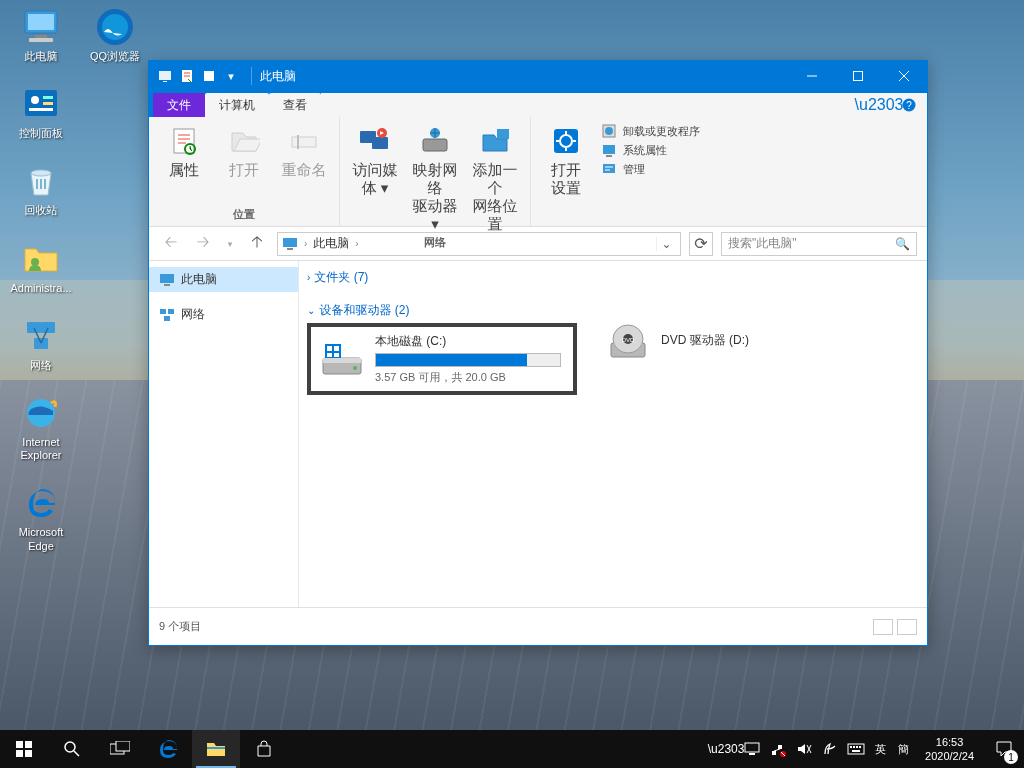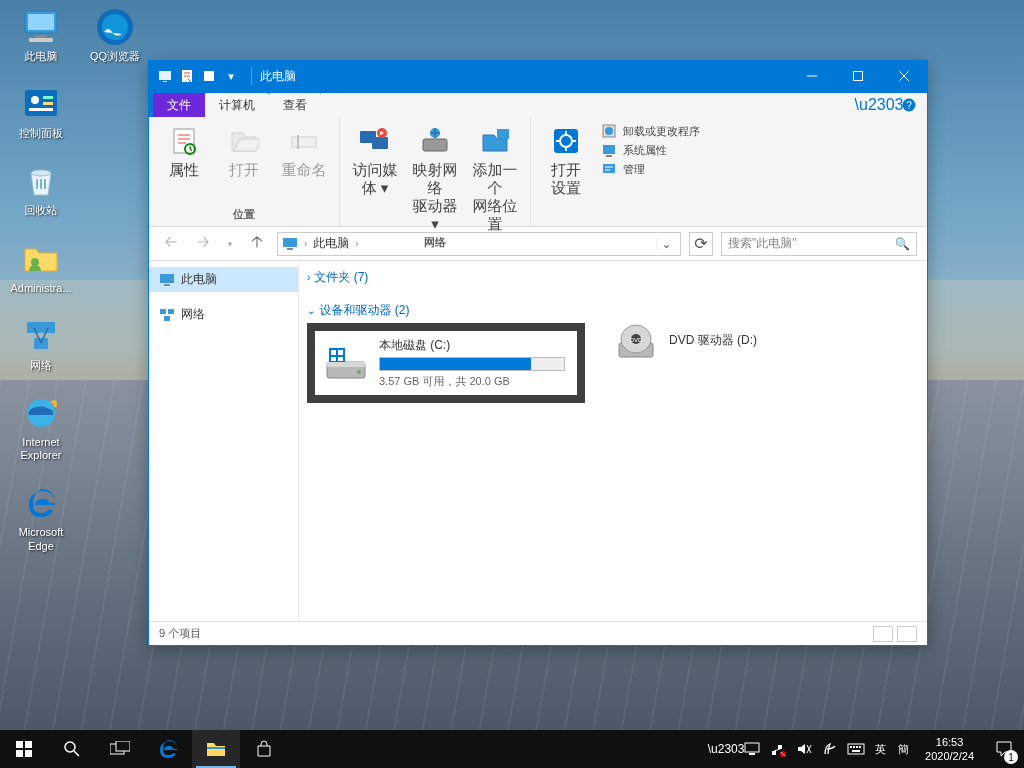--- a/index.html
+++ b/index.html
@@ -56,31 +56,31 @@
 .body { flex:1; display:flex; min-height:0; }
 .treepane { width:150px; border-right:1px solid #e8e8e8; padding:6px 0; }
 .treeitem { display:flex; align-items:center; gap:6px; padding:4px 10px; font-size:12px; color:#333; }
 .treeitem.selected { background:#cce8ff; }
 .treeitem .ticon { width:16px; height:16px; display:flex; align-items:center; justify-content:center; }
 
 .content { flex:1; padding:4px 8px; overflow:auto; }
 .section { margin-bottom:8px; }
 .sechdr { display:flex; align-items:center; gap:4px; font-size:12px; color:#0066cc; padding:4px 0; cursor:pointer; }
 .sechdr .arrow { font-size:10px; }
-.highlight { border:8px solid #404040; padding:6px 8px; display:inline-block; }
+.highlight { border:4px solid #404040; padding:6px 8px; display:inline-block; }
 .drives { display:flex; gap:28px; align-items:flex-start; }
 .drive { display:flex; gap:10px; align-items:center; width:246px; }
 .drive .dicon2 { width:46px; height:38px; display:flex; align-items:center; justify-content:center; }
 .drive .dinfo { flex:1; }
 .drive .dname { font-size:12px; color:#333; margin-bottom:3px; }
 .drive .bar { width:186px; height:14px; border:1px solid #bbb; background:#eee; position:relative; margin-bottom:3px; }
 .drive .barfill { height:100%; }
 .drive .dspace { font-size:11px; color:#666; }
 
-.statusbar { height:24px; border-top:1px solid #e0e0e0; display:flex; align-items:center; padding:0 10px; font-size:11px; color:#555; }
+.statusbar { height:38px; border-top:1px solid #e0e0e0; display:flex; align-items:center; padding:0 10px; font-size:11px; color:#555; }
 .statusbar .viewbtns { margin-left:auto; display:flex; gap:4px; }
 .statusbar .vb { width:20px; height:16px; border:1px solid #ccc; }
 
 
 .taskbar { position:absolute; left:0; right:0; bottom:0; height:38px; background:#101010; display:flex; align-items:center; }
 .tbtn { width:48px; height:38px; display:flex; align-items:center; justify-content:center; color:#fff; position:relative; }
 .tbtn.active::after { content:""; position:absolute; bottom:0; left:4px; right:4px; height:2px; background:#76b9ed; }
 .tbtn.running { background:#272727; }
 .tray { margin-left:auto; display:flex; align-items:center; height:100%; }
 .trayicon { width:26px; height:38px; display:flex; align-items:center; justify-content:center; color:#fff; font-size:12px; }

